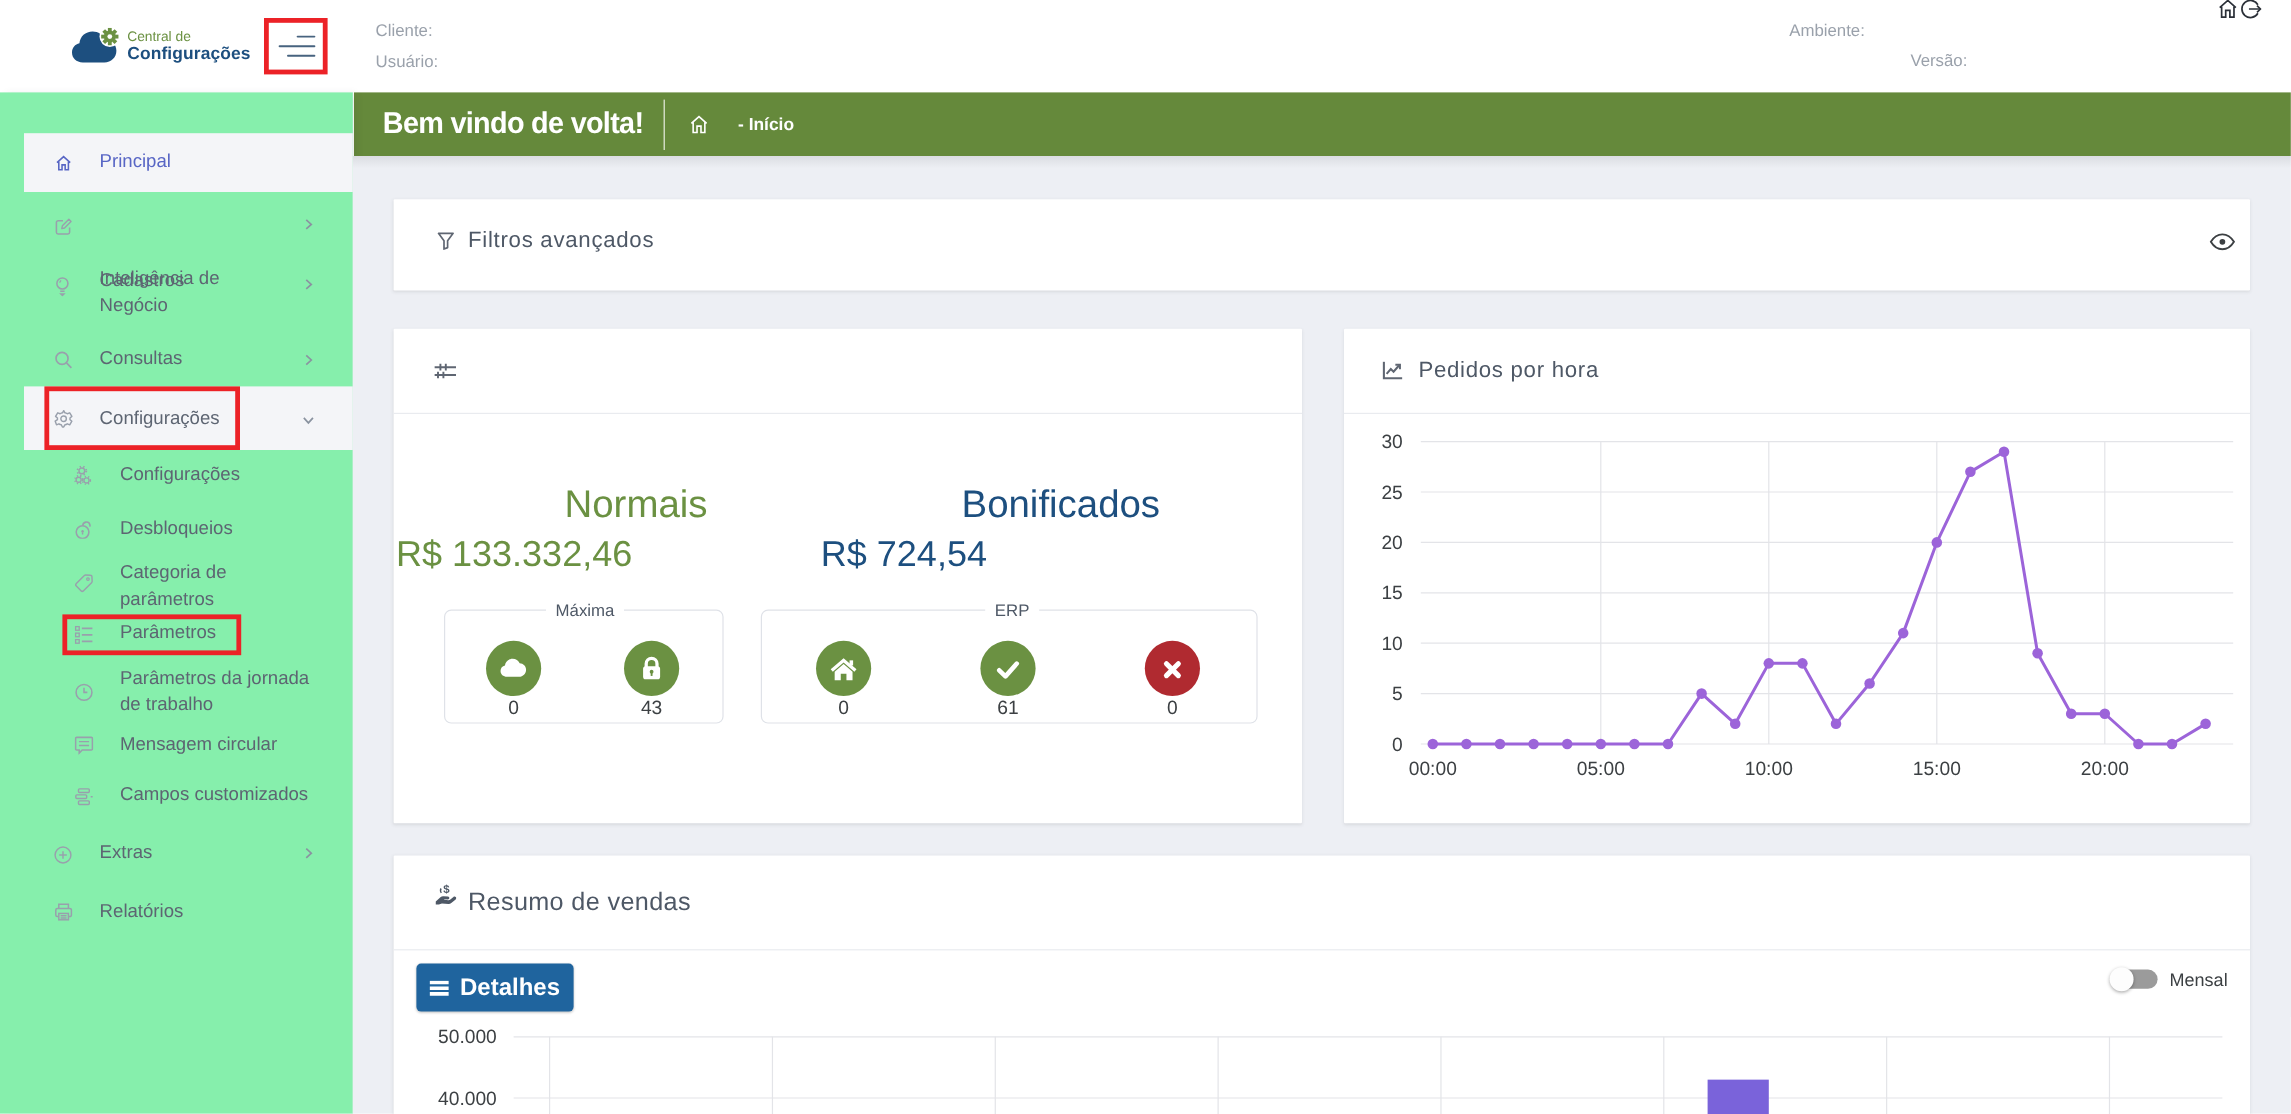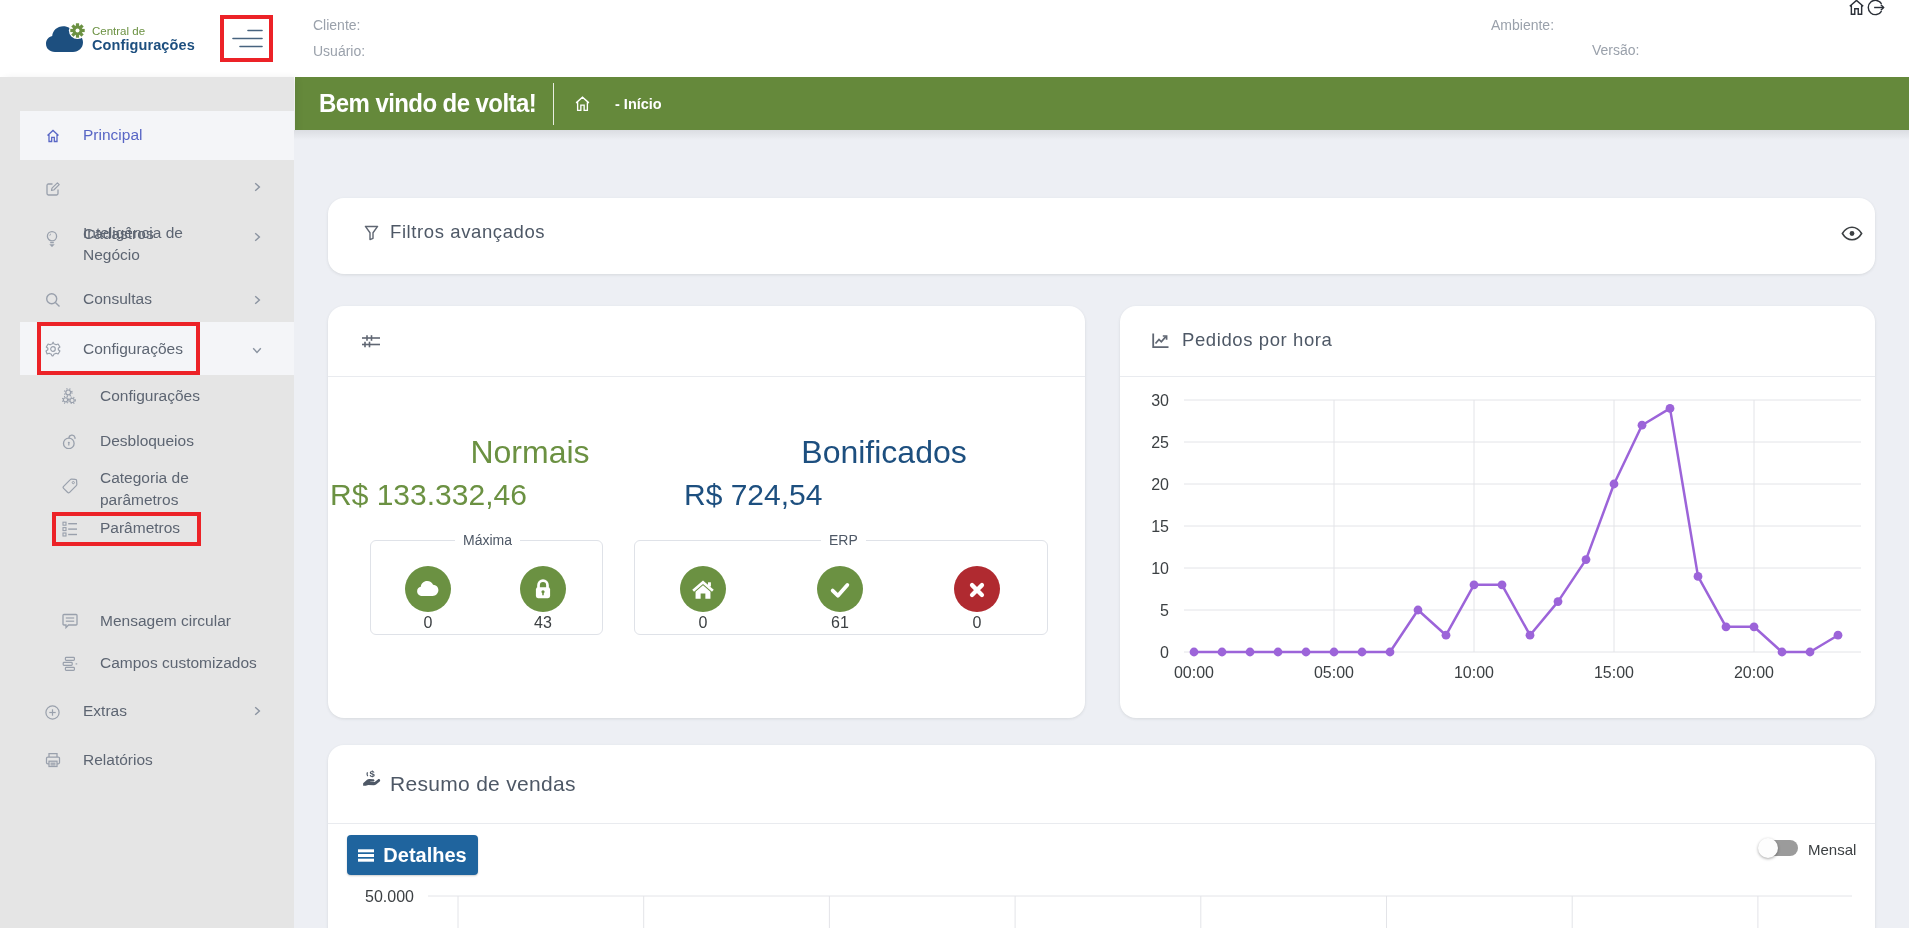--- a/index.html
+++ b/index.html
@@ -3,45 +3,45 @@
 <meta charset="utf-8">
 <style>
   * { margin:0; padding:0; box-sizing:border-box; }
   html,body { width:1909px; height:928px; overflow:hidden; background:#fff;
     font-family:"Liberation Sans", sans-serif; }
   .abs { position:absolute; }
   
   #topbar { position:absolute; left:0; top:0; width:1909px; height:77px; background:#fff; }
   .hdr-label { position:absolute; font-size:14px; color:#9aa1ab; }
   
-  #logo { position:absolute; left:44px; top:12px; width:210px; height:52px;text-align:right; }
+  #logo { position:absolute; left:58px; top:12px; width:210px; height:52px;text-align:right; }
   .logo-line1 { position:absolute; left:48px; top:13px; font-size:11.5px; color:#6b9142; }
   .logo-line2 { position:absolute; left:48px; top:25px; font-size:14.5px; font-weight:bold; color:#1d4f7f; letter-spacing:.1px; }
   
   #hamburger { position:absolute; left:222px; top:16px; width:50px; height:45px; background:#fff; border:none; cursor:pointer; }
   
   .redbox { position:absolute; border:4px solid #ec2227; background:transparent; pointer-events:none; z-index:50; }
   
   #banner { position:absolute; left:295px; top:77px; width:1614px; height:53px; background:#65893b; }
   #banner .title { position:absolute; left:24px; top:12px; font-size:25px; font-weight:bold; color:#fff; letter-spacing:-0.6px; transform:scaleX(0.96); transform-origin:left; }
   #banner .divider { position:absolute; left:258px; top:6px; width:1px; height:42px; background:rgba(255,255,255,.85); }
   #banner .crumb { position:absolute; left:320px; top:19px; font-size:14.5px; color:#fff; font-weight:bold; }
   
-  #sidebar { position:absolute; left:0; top:77px; width:294px; height:851px; background:#e5e5e5; box-shadow:4px 0 7px -2px rgba(60,64,67,.13); }
+  #sidebar { position:absolute; left:0; top:77px; width:294px; height:851px; background:#86efac; box-shadow:4px 0 7px -2px rgba(60,64,67,.13); }
   .side-item { position:absolute; left:20px; width:274px; color:#5d6572; font-size:15.5px; }
   .side-item .lbl { position:absolute; left:63px; top:0; width:150px; line-height:22px; }
   .side-item .ic { position:absolute; left:25px; }
   .side-item .chev { position:absolute; left:231px; color:#8a93a0; }
   .sub-item .lbl { left:80px; }
   .sub-item .ic { left:42px; }
   .hl { background:#f4f5f8; }
   
   #main { position:absolute; left:294px; top:130px; width:1615px; height:798px; background:#edeff4; }
   #main::before { content:""; position:absolute; left:0; top:0; width:100%; height:10px; background:linear-gradient(rgba(60,64,67,.10), rgba(60,64,67,0)); }
-  .card { position:absolute; background:#fff; border-radius:16px; box-shadow:0 1px 3px rgba(60,64,67,.12);margin-top:32px; }
+  .card { position:absolute; background:#fff; border-radius:1px; box-shadow:0 1px 3px rgba(60,64,67,.12); }
   .card-head-title { position:absolute; left:62px; font-size:18.5px; color:#4e5866; font-weight:500; letter-spacing:0.6px; }
   .head-sep { position:absolute; left:0; width:100%; height:1px; background:#e9ebef; }
   
   .big-label { position:absolute; width:400px; text-align:center; font-size:32px; }
   .big-value { position:absolute; width:400px; text-align:left; font-size:30px; }
   .green-t { color:#6b9142; }
   .blue-t { color:#1d4f7f; }
   .fieldset { position:absolute; border:1px solid #dfe2e8; border-radius:6px; }
   .fieldset .legend { position:absolute; top:-9px; background:#fff; padding:0 8px; font-size:14px; color:#4e5866; }
   .circ { position:absolute; width:46px; height:46px; border-radius:50%; display:flex; align-items:center; justify-content:center; }
@@ -207,20 +207,27 @@
             <rect x="1" y="12" width="3" height="3"></rect>
           </g>
           <g stroke-width="1.4">
             <line x1="6.2" y1="2.7" x2="15" y2="2.7"></line>
             <line x1="6.2" y1="8.1" x2="15" y2="8.1"></line>
             <line x1="6.2" y1="13.5" x2="15" y2="13.5"></line>
           </g>
         </g>
       </svg>
       <span class="lbl" style="top: 7px;">Parâmetros</span>
+    </div>
+    <div class="side-item sub-item" style="top: 471px; height: 44px;">
+      <svg width="16" height="16" viewBox="0 0 16 16" class="ic" style="top: 21px;">
+        <circle cx="8" cy="8" r="6.6" fill="none" stroke="#99a0ac" stroke-width="1.3"></circle>
+        <path d="M8 4.2 V8 H10.8" fill="none" stroke="#99a0ac" stroke-width="1.3"></path>
+      </svg>
+      <span class="lbl" style="top: 7px; width: 158px;">Parâmetros da jornada de trabalho</span>
     </div>
     <div class="side-item sub-item" style="top: 526px; height: 44px;">
       <svg width="16" height="16" viewBox="0 0 16 16" class="ic" style="top: 10px;">
         <path d="M2 1.5 H14 A0.9 0.9 0 0 1 15 2.4 V11.1 A0.9 0.9 0 0 1 14 12 H6.5 L4 14.6 V12 H2 A0.9 0.9 0 0 1 1 11.1 V2.4 A0.9 0.9 0 0 1 2 1.5 Z" fill="none" stroke="#99a0ac" stroke-width="1.3"></path>
         <g stroke="#99a0ac" stroke-width="1.2">
           <line x1="3.8" y1="5" x2="12.2" y2="5"></line>
           <line x1="3.8" y1="8.2" x2="12.2" y2="8.2"></line>
         </g>
       </svg>
       <span class="lbl" style="top: 7px; width: 180px;">Mensagem circular</span>

